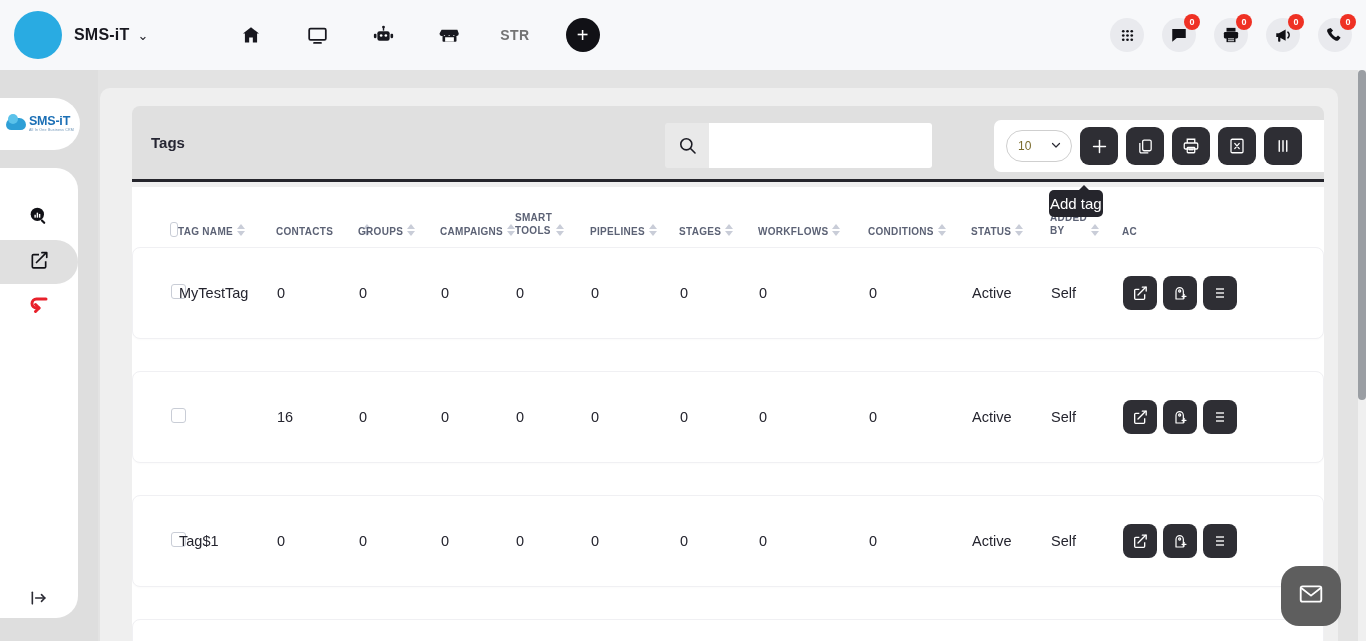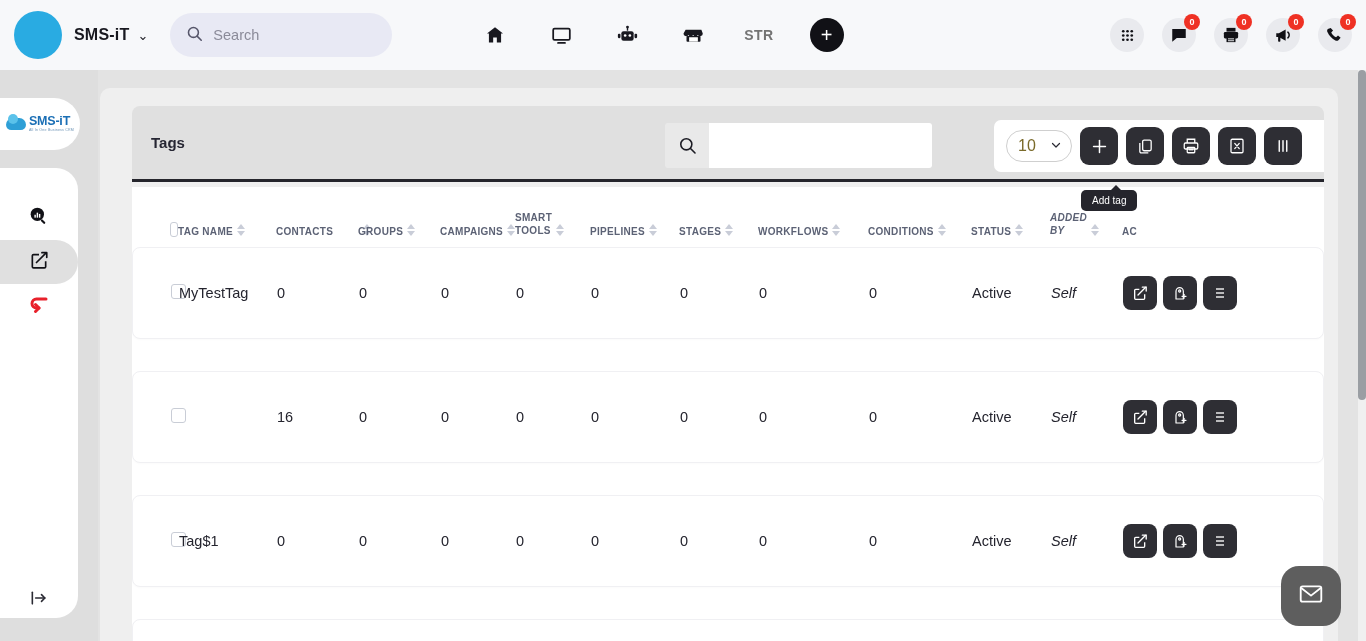--- a/index.html
+++ b/index.html
@@ -158,31 +158,31 @@
     width: 330px; height: 52px;
     background: #fff; border-radius: 7px 0 0 7px;
     display: flex; align-items: center; gap: 8px;
     padding: 0 10px 0 12px;
   }
   .pagesize {
     width: 66px; height: 32px; border: 1px solid #cfcfcf; border-radius: 16px;
     display: flex; align-items: center; justify-content: space-between;
     padding: 0 9px 0 11px; cursor: pointer; background: #fff;
   }
-  .pagesize span { font-size: 16px; color: #7a6a2a; }
+  .pagesize span { font-size: 12px; color: #7a6a2a; }
   .pagesize .cv { color: #2a2a33; font-size: 11px; }
   .tbtn {
     width: 38px; height: 38px; border-radius: 9px;
     background: #2e2e34; color: #fff;
     display: flex; align-items: center; justify-content: center; cursor: pointer;
   }
   .tooltip {
     position: absolute; left: 1049px; top: 190px;
     background: #25252c; color: #fff; border-radius: 5px;
-    padding: 5px 11px; font-size: 10px; white-space: nowrap; margin-left: 32px;
+    padding: 5px 1px; font-size: 15px; white-space: nowrap;
   }
   .tooltip::before {
     content: ""; position: absolute; top: -5px; left: 29px;
     border-left: 6px solid transparent; border-right: 6px solid transparent;
     border-bottom: 6px solid #25252c;
   }
 
   
   .table-area {
     position: absolute; left: 32px; top: 99px;
@@ -231,21 +231,21 @@
   .c-name  { width: 98px; }
   .c-con   { width: 82px; gap: 30px; }
   .c-grp   { width: 82px; }
   .c-cam   { width: 75px; }
   .c-smt   { width: 75px; }
   .c-pip   { width: 89px; }
   .c-stg   { width: 79px; }
   .c-wfl   { width: 110px; }
   .c-cnd   { width: 103px; }
   .c-sta   { width: 79px; }
-  .c-add   { width: 72px; font-style: italic; }
+  .c-add   { width: 72px; }
   .c-act   { flex: 1; }
 
   .hdr-multi { display: flex; flex-direction: column; line-height: 1.25; }
 
   
   .fab {
     position: absolute; left: 1281px; top: 566px;
     width: 60px; height: 60px; border-radius: 18px;
     background: #5e5e5e; color: #fff;
     display: flex; align-items: center; justify-content: center; cursor: pointer;
@@ -264,29 +264,20 @@
 </head>
 <body>
 
 <div class="topbar">
   <div class="brand-wrap">
     <div class="brand-circle"></div>
     <div class="brand-name">SMS-iT</div>
     <div class="brand-caret">⌄</div>
   </div>
 
-  <div class="topsearch">
-    <span>
-      <svg width="17" height="17" viewBox="0 0 24 24" fill="none" stroke="#56566a" stroke-width="2.2">
-        <circle cx="10.5" cy="10.5" r="7"></circle>
-          <line x1="16" y1="16" x2="21.5" y2="21.5" stroke-linecap="round"></line>
-      </svg>
-    </span>
-    <input type="text" placeholder="Search" style="">
-  </div>
 
   <div class="navicons">
     <div class="navicon">
       <svg width="20" height="20" viewBox="0 0 24 24" fill="#18181f">
         <path d="M12 2.6 2.4 10.2h2.3V21h5.1v-6h4.4v6h5.1V10.2h2.3z"></path>
       </svg>
     </div>
     <div class="navicon">
       <svg width="21" height="21" viewBox="0 0 24 24" fill="none" stroke="#18181f" stroke-width="2">
         <rect x="2.5" y="4" width="19" height="13" rx="1.6"></rect>

